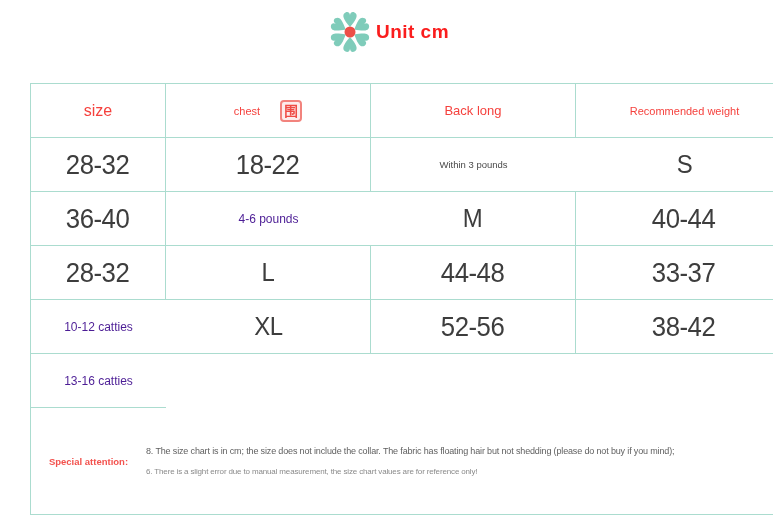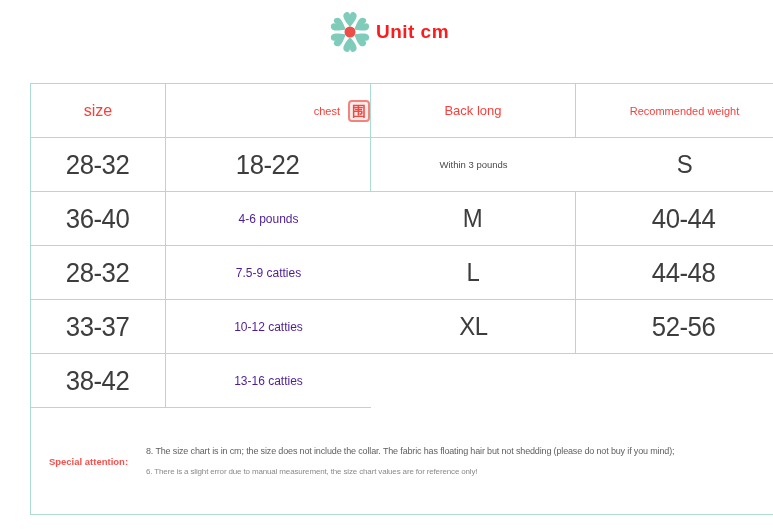--- a/index.html
+++ b/index.html
@@ -29,21 +29,21 @@
   .size-table{position:absolute;left:30px;top:83px;width:764px;
     border:1px solid var(--border-teal);background:#fff;
     display:grid;grid-template-columns:135px 205px 205px 1fr;}
   .cell{display:flex;align-items:center;justify-content:center;
     border-right:1px solid var(--border-teal);
     border-bottom:1px solid var(--border-teal);
     text-align:center;}
   .cell.last-col{border-right:none;}
   .head-cell{height:54px;color:var(--accent-red);}
   .h-size{font-size:16px;}
-  .h-chest{font-size:11px;gap:8px;justify-content:flex-end;}
+  .h-chest{font-size:11px;gap:20px;}
   .h-back{font-size:13px;}
   .h-weight{font-size:11px;}
   .stamp{display:inline-flex;align-items:center;justify-content:center;
     width:22px;height:22px;border:2px solid var(--stamp-border);
     border-radius:4px;background:var(--stamp-pink);
     color:#ef4b44;font-size:14px;font-weight:bold;line-height:1;
     font-family:"DejaVu Sans",sans-serif;}
   .data-cell{height:54px;color:var(--text-dark);}
   .c-size{font-size:26px;}
   .c-num{font-size:28px;}
@@ -132,23 +132,20 @@
 
     <div class="cell data-cell c-size">
         <span class="squeeze">M</span>
       </div>
     <div class="cell data-cell c-num">
         <span class="squeeze">40-44</span>
       </div>
     <div class="cell data-cell c-num">
         <span class="squeeze">28-32</span>
       </div>
-    <div class="cell data-cell c-weight last-col">
-        <span>7.5-9 catties</span>
-      </div>
 
     <div class="cell data-cell c-size">
         <span class="squeeze">L</span>
       </div>
     <div class="cell data-cell c-num">
         <span class="squeeze">44-48</span>
       </div>
     <div class="cell data-cell c-num">
         <span class="squeeze">33-37</span>
       </div>

